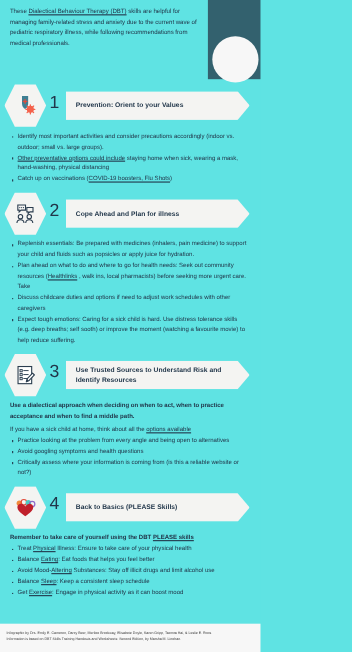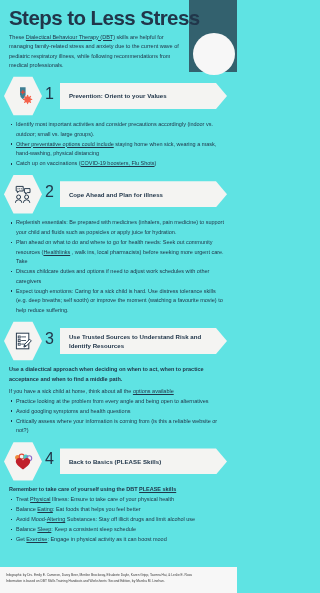--- a/index.html
+++ b/index.html
@@ -147,21 +147,20 @@
   }
 </style>
 </head>
 <body>
 
 <div class="page">
 
   <div class="header">
     <div class="header-deco"></div>
     <div class="header-circle"></div>
-    <div class="title">Steps to Less Stress</div>
     <div class="intro"><span>These </span><span class="u">Dialectical Behaviour Therapy (DBT)</span><span> skills are helpful for managing family-related stress and anxiety due to the current wave of pediatric respiratory illness, while following recommendations from medical professionals.</span></div>
   </div>
 
   <div class="sec-head">
     <div class="hexicon">
       <svg width="24" height="24" viewBox="0 0 24 24">
         <path d="M9 3.2 L14.6 3.2 L14.6 10.2 Q14.6 13.6 11.8 15.2 Q9 13.6 9 10.2 Z" fill="#3E7F93"></path>
         <rect x="11.2" y="6.1" width="1.2" height="4.2" fill="#E24B3A"></rect>
         <rect x="9.7" y="7.6" width="4.2" height="1.2" fill="#E24B3A"></rect>
         <circle cx="16.6" cy="15.4" r="3.2" fill="#F4614B"></circle>

